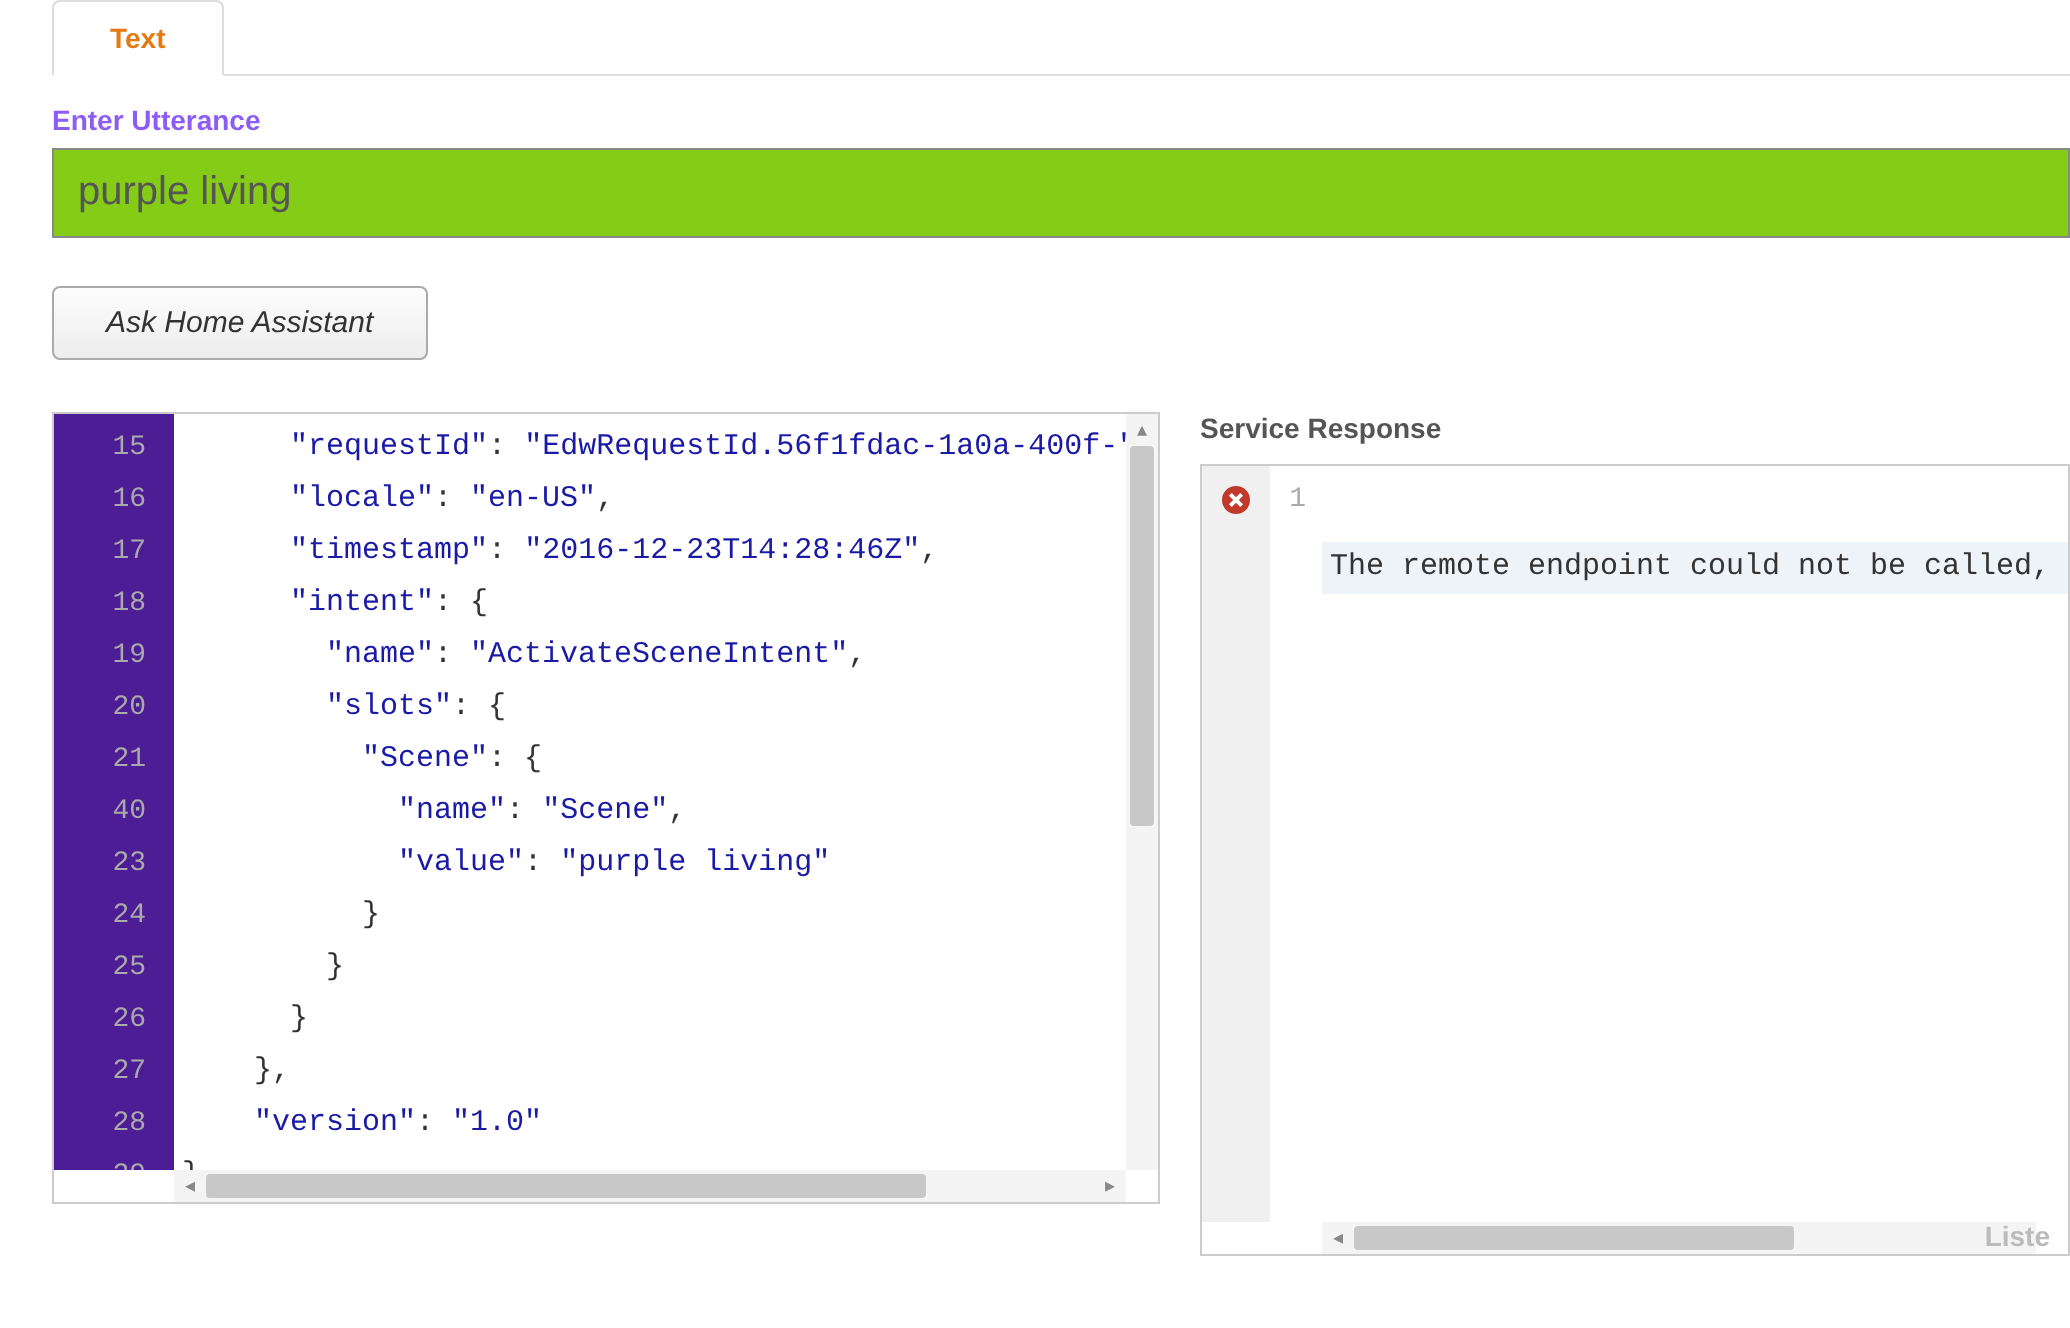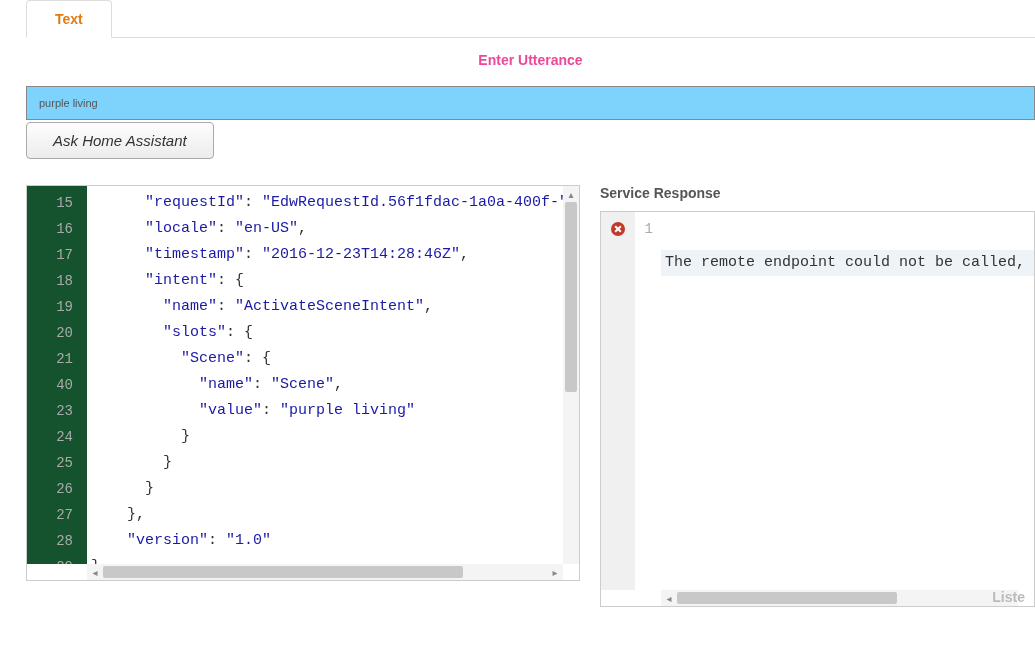--- a/index.html
+++ b/index.html
@@ -34,32 +34,31 @@
     color: #e47911;
     border-color: #ddd;
     border-bottom: 1px solid #fff;
     border-radius: 4px 4px 0 0;
   }
   .tab.inactive {
     border-right: 1px solid #ddd;
   }
   .field-label {
     font-weight: bold;
-    color: #ec4899;
-    margin-bottom: 18px;
-    text-align: center;
+    color: #8b5cf6;
+    margin-bottom: 6px;
   }
   .utterance-input {
     width: 100%;
-    font-size: 11px;
+    font-size: 20px;
     padding: 10px 12px;
     border: 1px solid #888;
-    background: #7dd3fc;
+    background: #84cc16;
     color: #555;
-    margin-bottom: 2px;
+    margin-bottom: 24px;
   }
   .button-row {
     display: flex;
     gap: 10px;
     margin-bottom: 26px;
   }
   .btn {
     padding: 9px 26px;
     border: 1px solid #aaa;
     border-radius: 4px;
@@ -91,21 +90,21 @@
     overflow: hidden;
   }
   .code-body {
     display: flex;
     height: calc(100% - 16px);
     overflow: hidden;
     position: relative;
   }
   .gutter {
     width: 60px;
-    background: #14532d;
+    background: #4c1d95;
     border-right: none;
     flex-shrink: 0;
     padding-top: 4px;
   }
   .gutter .ln {
     height: 26px;
     line-height: 26px;
     text-align: right;
     padding-right: 14px;
     color: #aaa;

